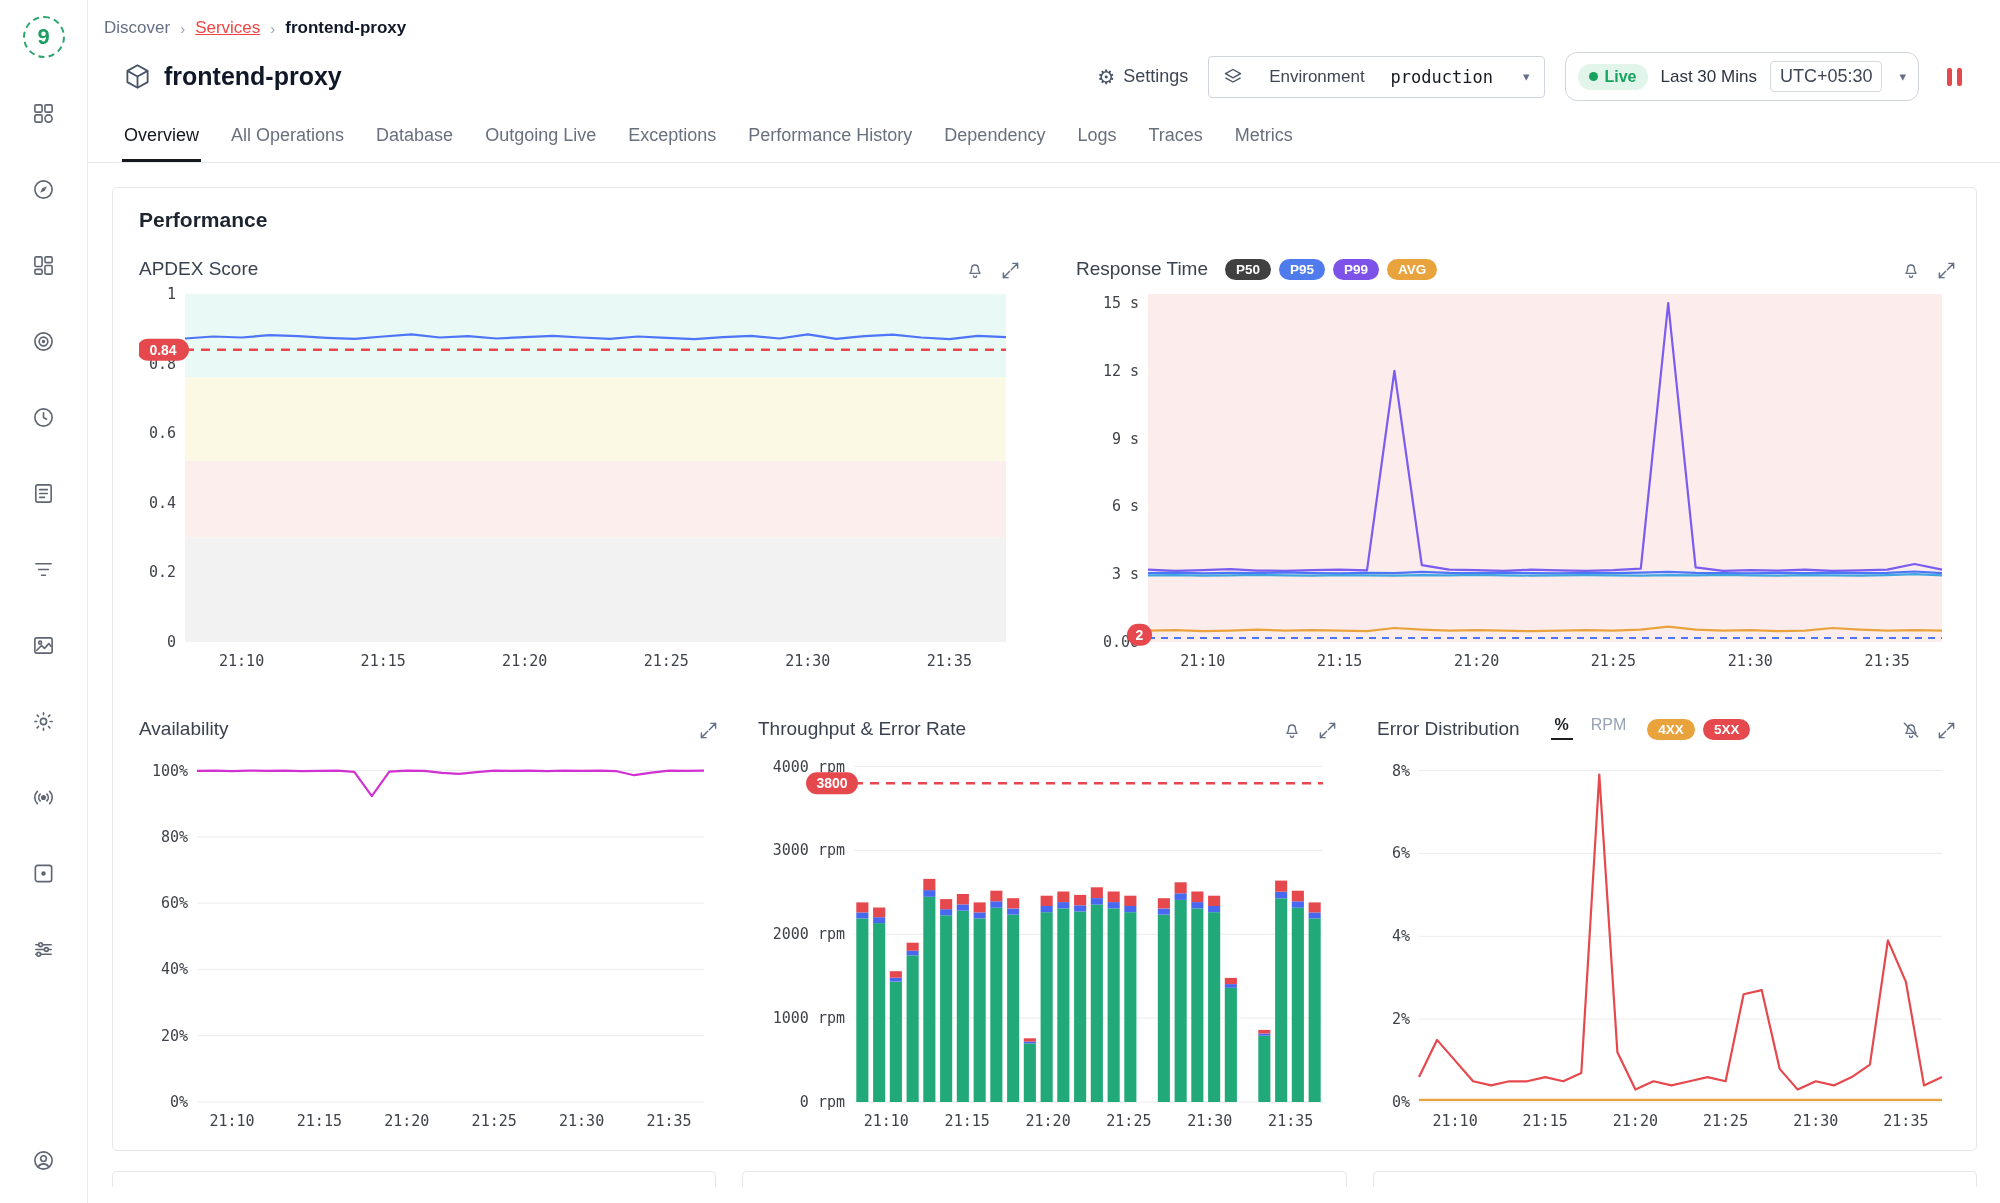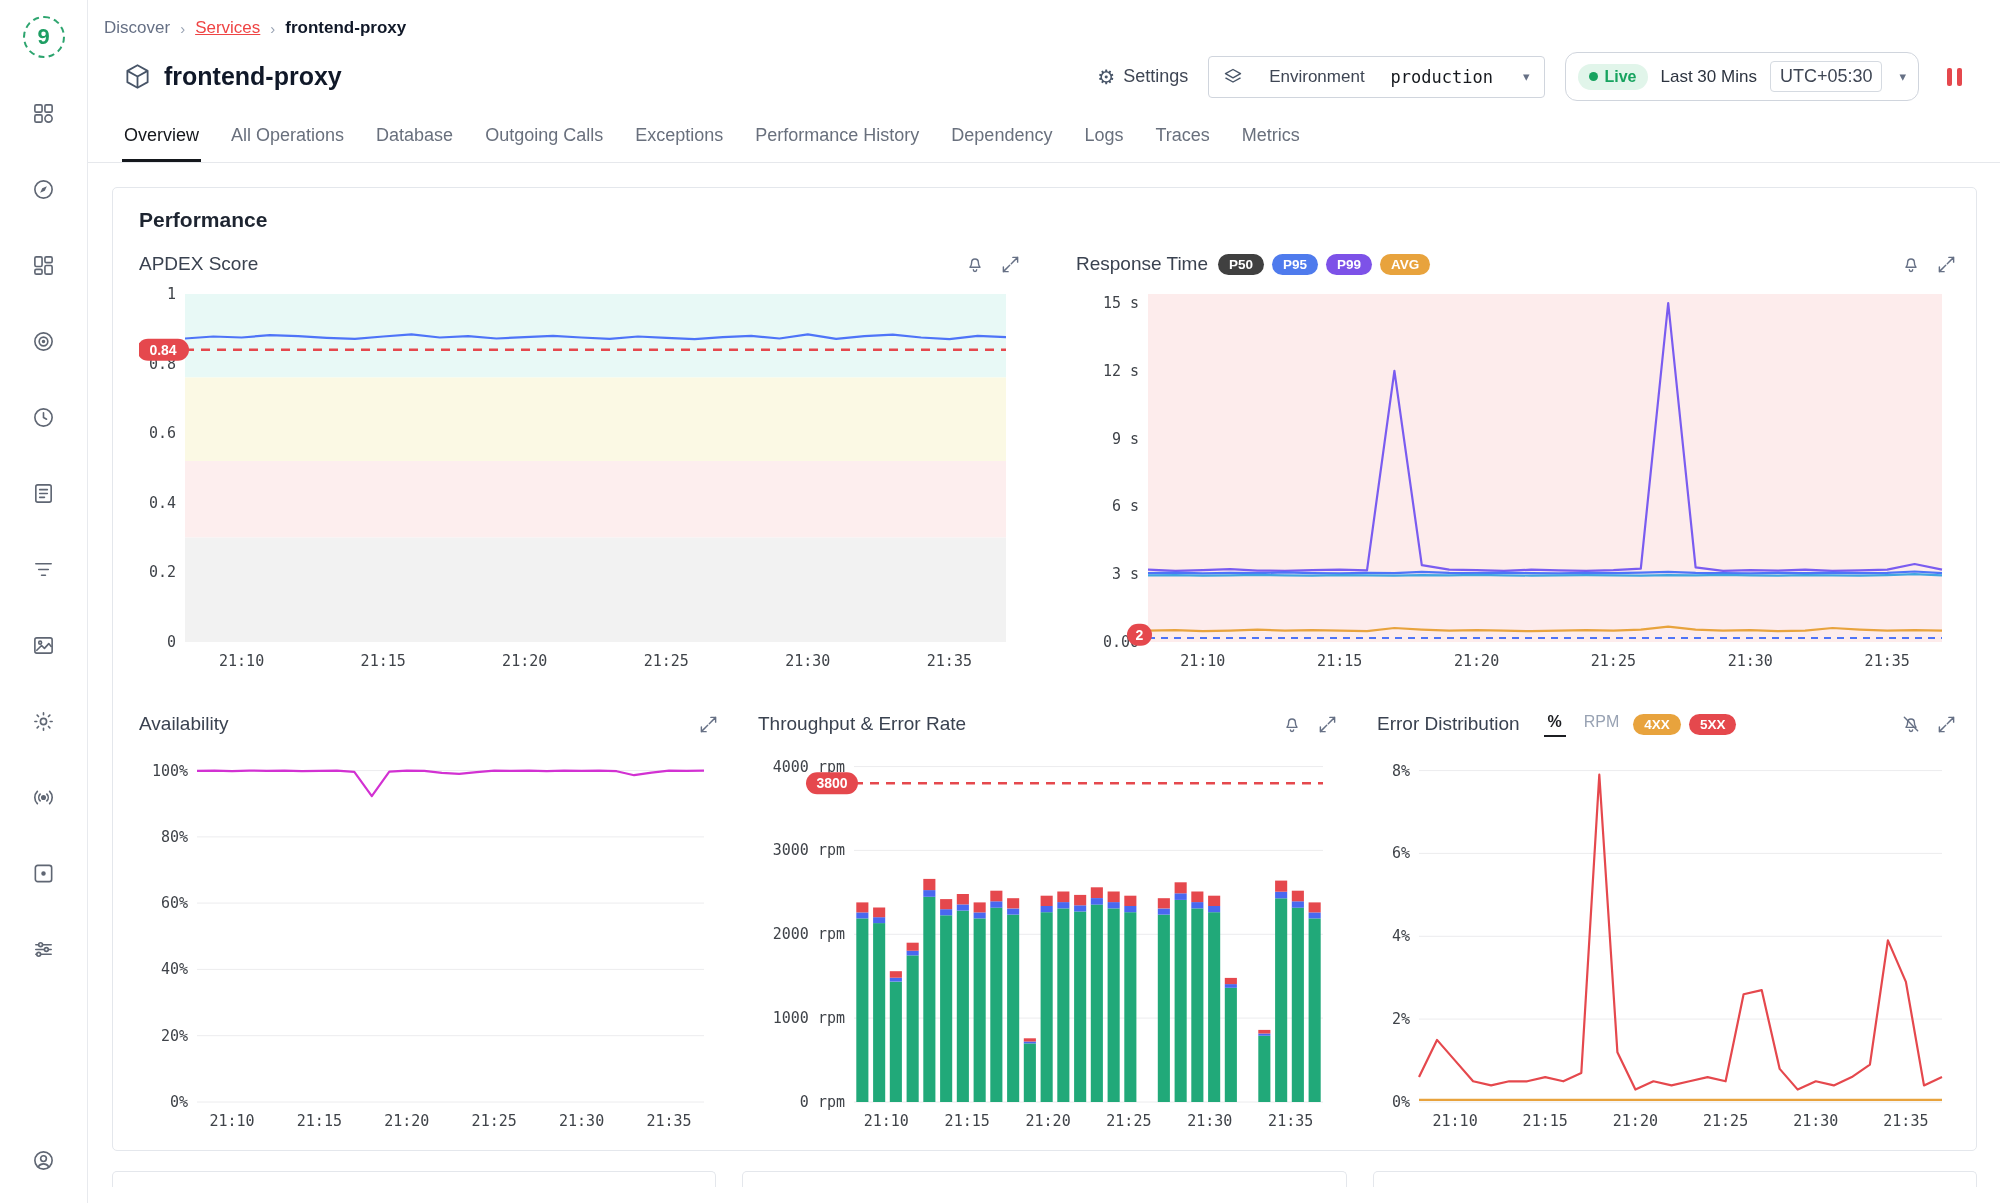--- a/index.html
+++ b/index.html
@@ -46,21 +46,21 @@
   .tabbar { display:flex; gap:28px; padding:0 0 0 34px; margin-top:12px; border-bottom:1px solid #e6e8ec; }
   .tab { font-size:18px; color:#69707d; padding:12px 2px 13px; border-bottom:3px solid transparent; cursor:pointer; white-space:nowrap; }
   .tab.active { color:#14171c; font-weight:500; border-bottom-color:#15181d; }
 
   
   .perf-card { margin:24px 23px 0 24px; border:1px solid #e4e7ec; border-radius:5px; background:#fff; padding:18px 16px 18px 16px; }
   .perf-heading { font-size:21px; font-weight:600; color:#1d2430; padding:2px 0 16px 10px; }
   .chart-row-1 { display:grid; grid-template-columns:1fr 1fr; gap:42px; }
   .chart-row-2 { display:grid; grid-template-columns:1fr 1fr 1fr; gap:26px; margin-top:36px; }
   .panel { padding:0 4px 0 10px; }
-  .panel-hd { display:flex; align-items:center; gap:10px; height:32px; }
+  .panel-hd { display:flex; align-items:flex-end; gap:17px; height:32px; }
   .panel-title { font-size:19px; font-weight:500; color:#3a4250; white-space:nowrap; }
   .panel-icons { margin-left:auto; display:flex; align-items:center; gap:16px; color:#667085; }
   .panel-icons svg { cursor:pointer; }
   .pill { display:inline-block; color:#fff; font-size:13.5px; font-weight:700; border-radius:11px; padding:3px 11px; cursor:pointer; }
   .legend { display:flex; gap:8px; align-items:center; }
   .toggle { display:flex; gap:14px; align-items:center; margin-left:14px; }
   .toggle span { font-size:16px; color:#98a2b3; padding:2px 4px 4px; border-bottom:2.5px solid transparent; cursor:pointer; }
   .toggle span.on { color:#1c1e22; border-bottom-color:#1c1e22; font-weight:600; }
   .chart { width:100%; height:392px; }
   svg text.ax { font-family:"DejaVu Sans Mono", monospace; font-size:15px; fill:#3f4349; }
@@ -185,21 +185,21 @@
           <i></i>
           <i></i>
         </button>
     </div>
   </div>
 
   <div class="tabbar">
       <div class="tab active">Overview</div>
       <div class="tab">All Operations</div>
       <div class="tab">Database</div>
-      <div class="tab">Outgoing Calls</div>
+      <div class="tab">Outgoing Live</div>
       <div class="tab">Exceptions</div>
       <div class="tab">Performance History</div>
       <div class="tab">Dependency</div>
       <div class="tab">Logs</div>
       <div class="tab">Traces</div>
       <div class="tab">Metrics</div>
     </div>
 
   <section class="perf-card">
     <div class="perf-heading">Performance</div>

